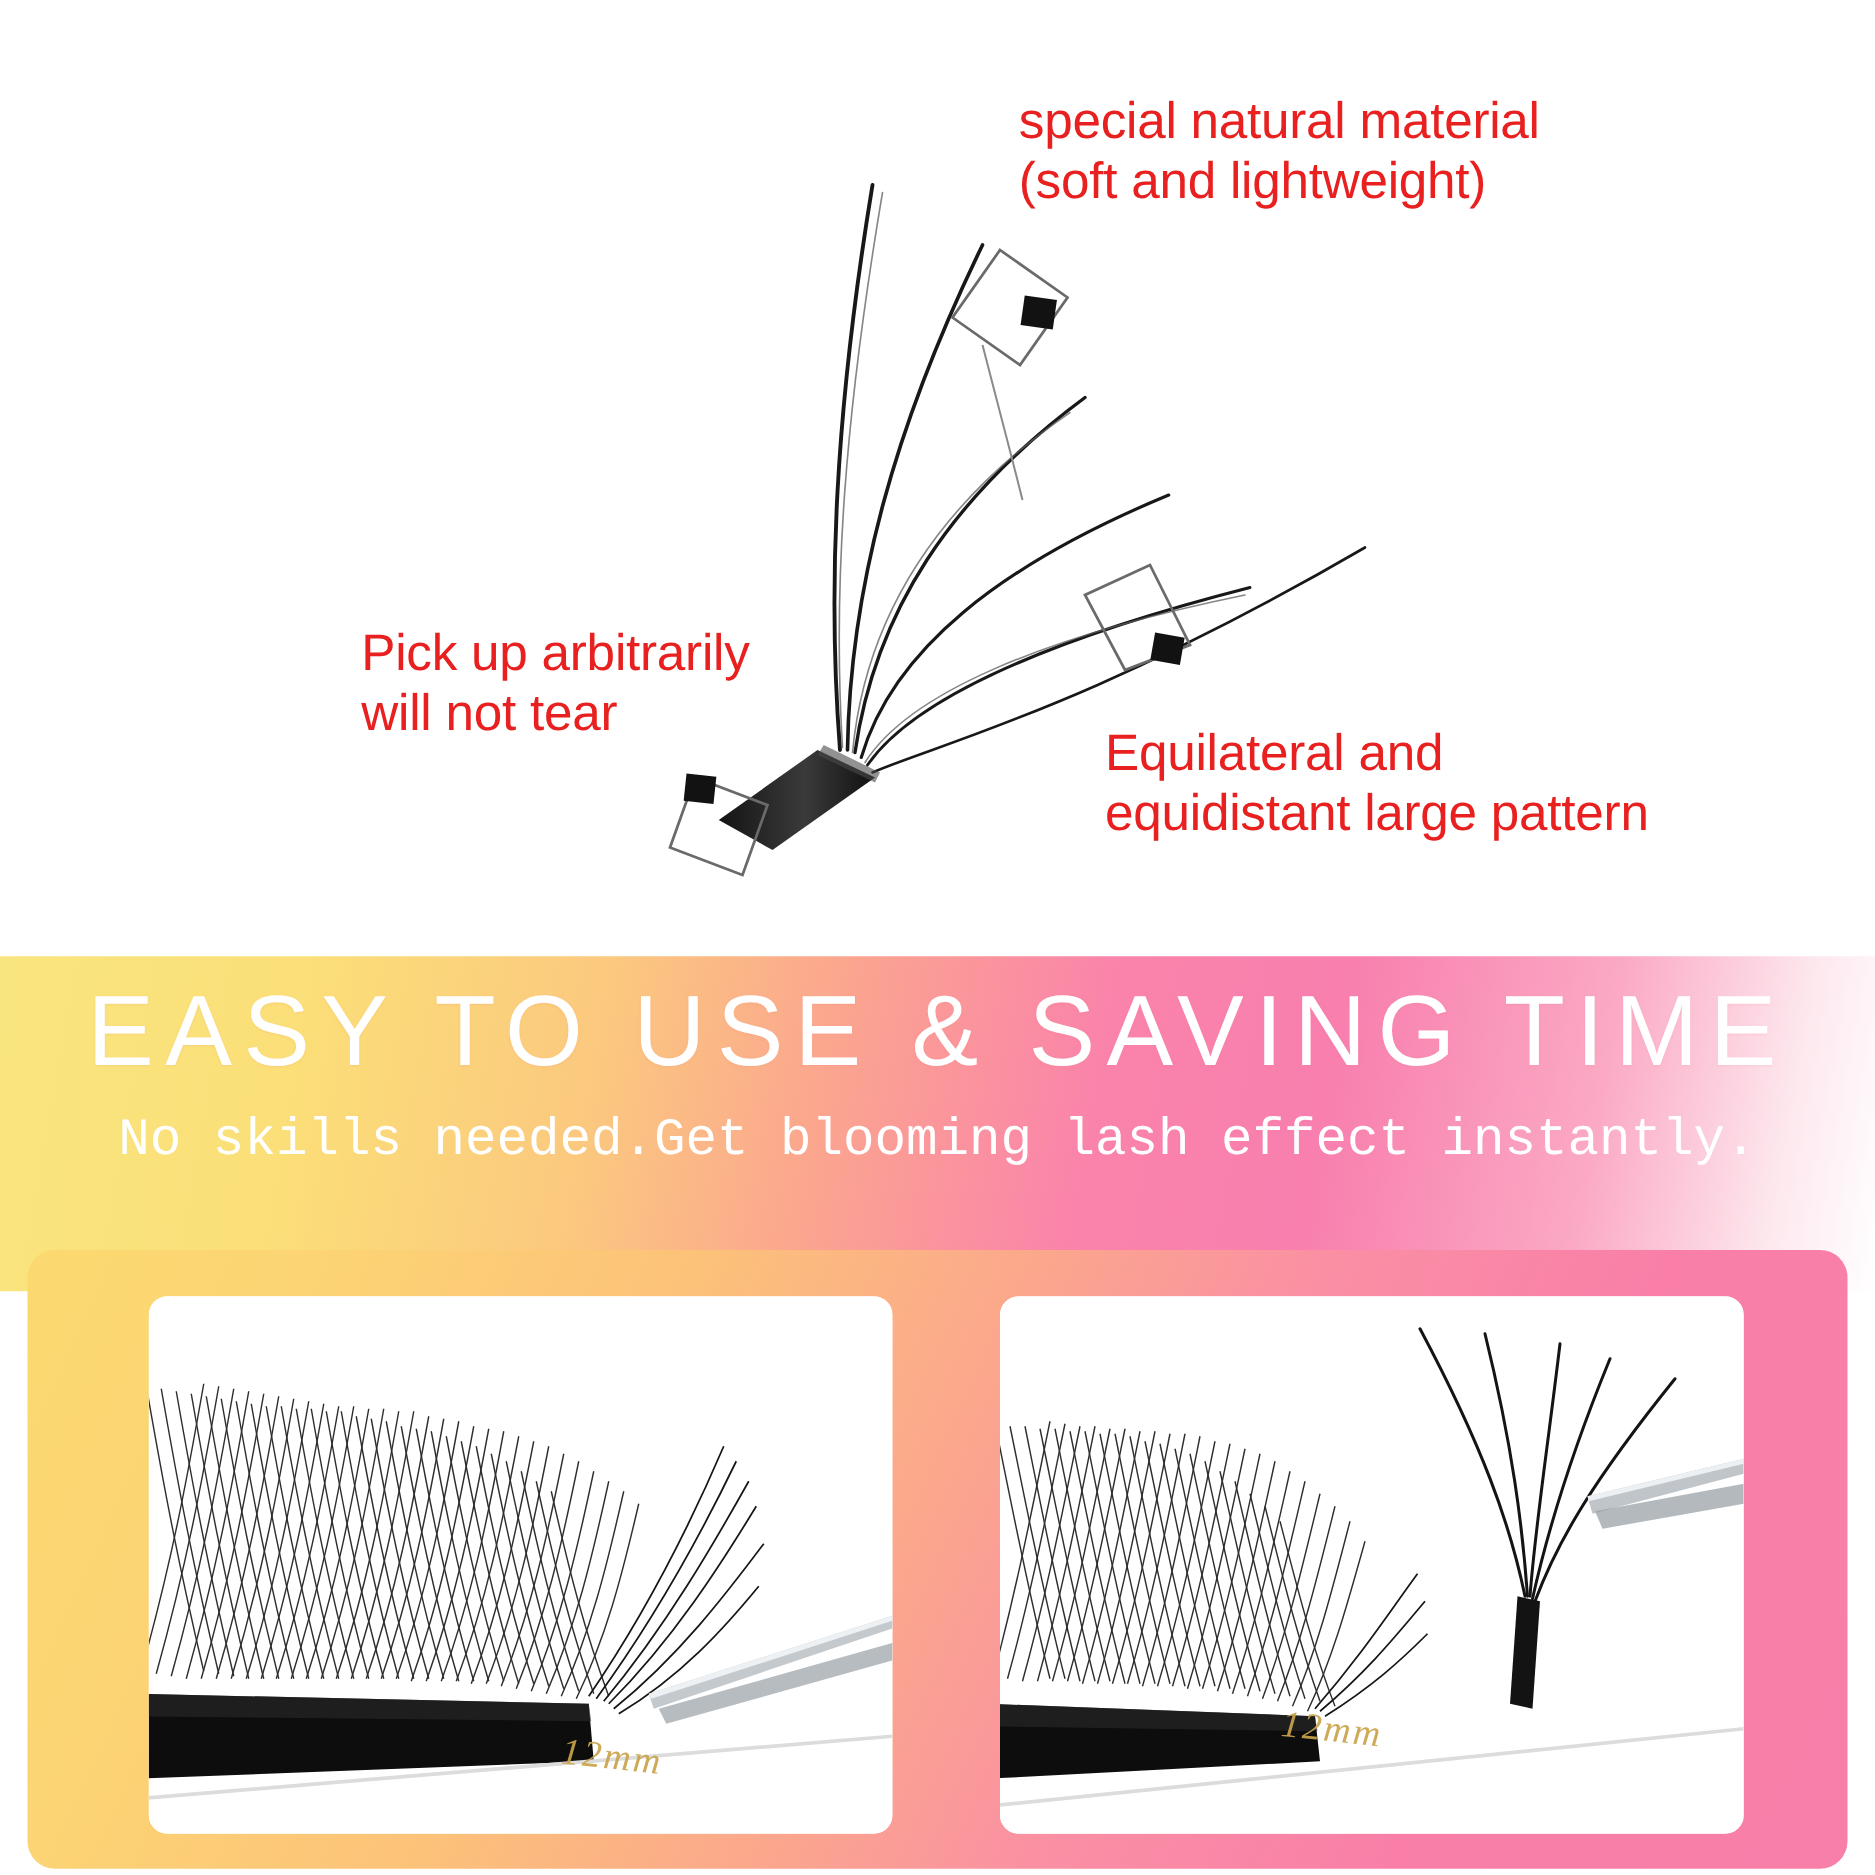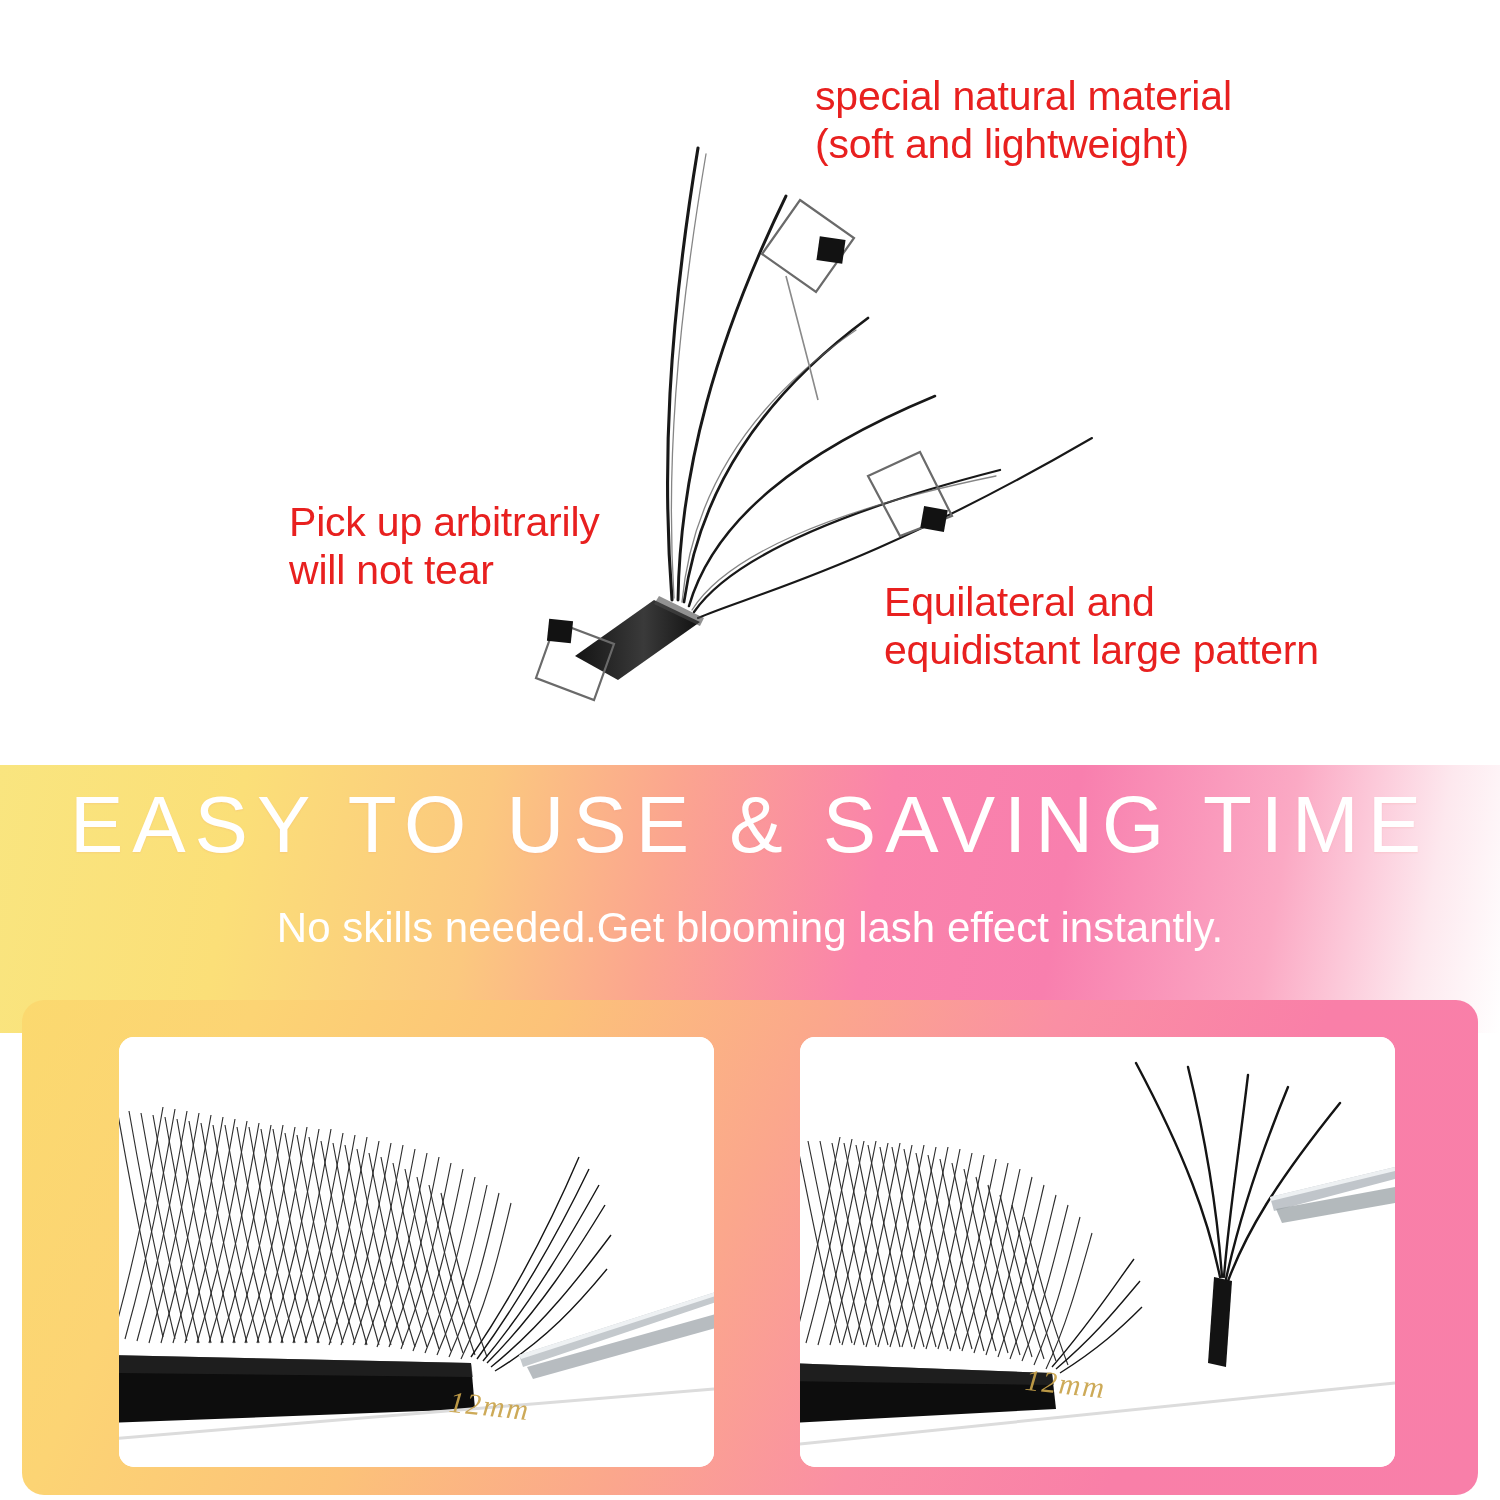--- a/index.html
+++ b/index.html
@@ -57,22 +57,21 @@
     text-shadow:0 1px 2px rgba(240,140,120,.18);
     line-height:1.05;
   }
   #banner-subtitle{
     position:absolute;left:0;right:0;top:123px;
     text-align:center;
     color:#ffffff;
     font-size:42px;
     font-weight:400;
     letter-spacing:0px;
-    font-family:Liberation Sans, sans-serif;
-    margin-top:16px;
+    font-family:Liberation Mono, monospace;
   }
 
   
   #bottom-section{
     position:absolute;left:22px;top:1000px;width:1456px;height:495px;
     border-radius:22px;
     background:linear-gradient(115deg,
         #fbd96f 0%,
         #fcd474 14%,
         #fcc279 32%,

